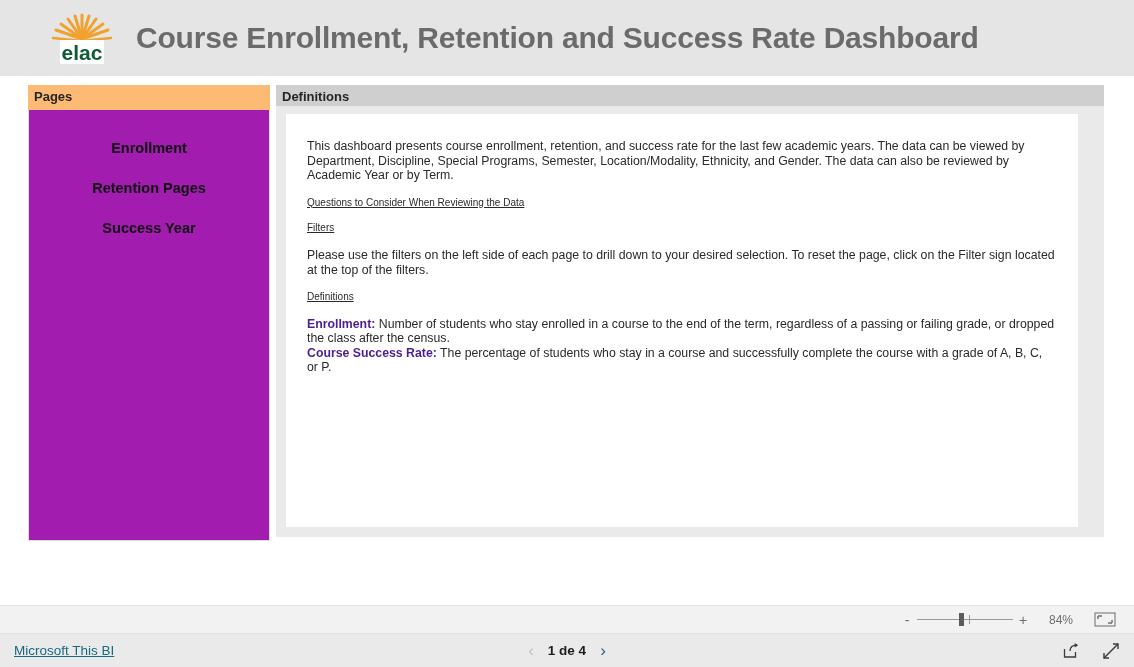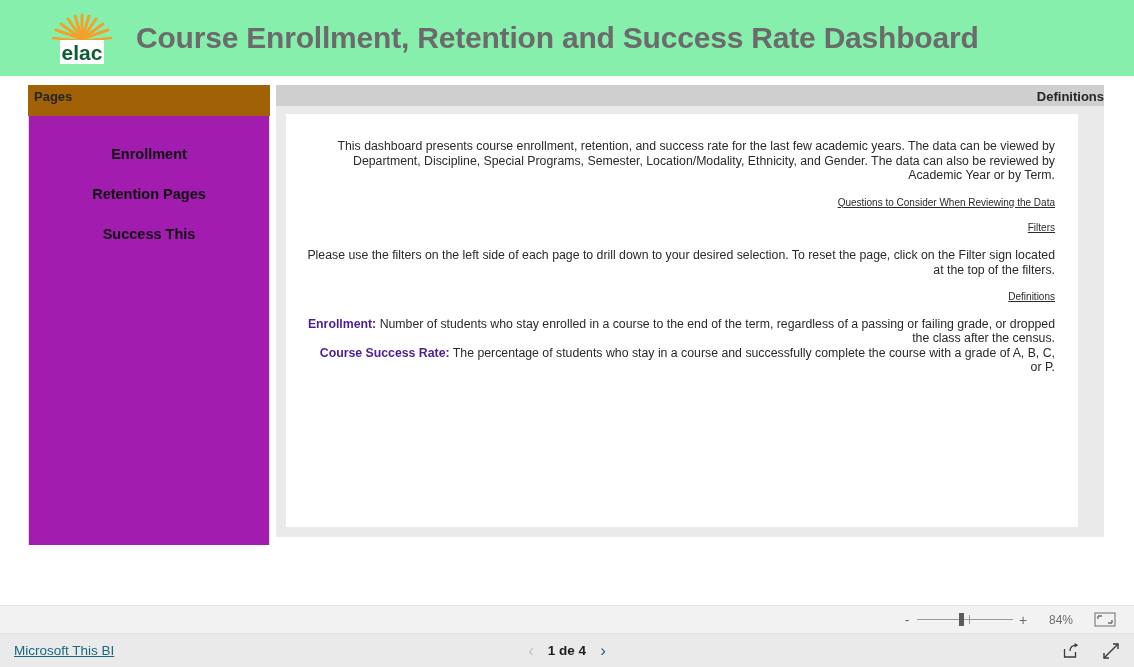--- a/index.html
+++ b/index.html
@@ -14,21 +14,21 @@
     position: relative;
     width: 1134px; height: 667px;
     background: #ffffff;
   }
 
   
   .header {
     position: absolute; left: 0; top: 0;
     width: 1134px; height: 76px;
     display: flex; align-items: center;
-    background: #86efac;
+    background: #e5e5e5;
   }
   .logo-wrap {
     width: 92px; height: 58px;
     margin-left: 36px;
     position: relative;
     flex: none;
   }
   .header-title {
     font-size: 30px;
     font-weight: bold;
@@ -37,22 +37,22 @@
     white-space: nowrap;
     margin-left: 8px;
   }
 
   
   .pages-panel {
     position: absolute; left: 28px; top: 85px;
     width: 242px; height: 452px;
   }
   .panel-header {
-    height: 31px;
-    background: #a16207;
+    height: 25px;
+    background: #fdba74;
     color: #252525;
     font-size: 13px;
     font-weight: bold;
     padding: 2px 0 0 6px;
     line-height: 19px;
   }
   .pages-body {
     height: 431px;
     background: #a21caf;
     border: 1px solid #dcdcdc;
@@ -64,21 +64,21 @@
     font-size: 14.5px;
     font-weight: bold;
     color: #101010;
     margin-bottom: 24px;
     cursor: pointer;
     user-select: none;
   }
 
   .def-panel {
     position: absolute; left: 276px; top: 85px;
-    width: 828px; height: 452px; text-align: right;
+    width: 828px; height: 452px;
   }
   .def-header {
     height: 21px;
     background: #cfcfcf;
     color: #252525;
     font-size: 13px;
     font-weight: bold;
     padding: 2px 0 0 6px;
     line-height: 19px;
   }
@@ -214,21 +214,21 @@
       </svg>
     </div>
     <div class="header-title">Course Enrollment, Retention and Success Rate Dashboard</div>
   </div>
 
   <div class="pages-panel">
     <div class="panel-header">Pages</div>
     <div class="pages-body">
       <div class="page-item">Enrollment</div>
       <div class="page-item">Retention Pages</div>
-      <div class="page-item">Success This</div>
+      <div class="page-item">Success Year</div>
     </div>
   </div>
 
   <div class="def-panel">
     <div class="def-header">Definitions</div>
     <div class="def-body">
       <div class="def-inner">
         <div class="def-text">
 
           <p>This dashboard presents course enrollment, retention, and success rate for the last few academic years. The data can be viewed by Department, Discipline, Special Programs, Semester, Location/Modality, Ethnicity, and Gender. The data can also be reviewed by Academic Year or by Term.</p>

